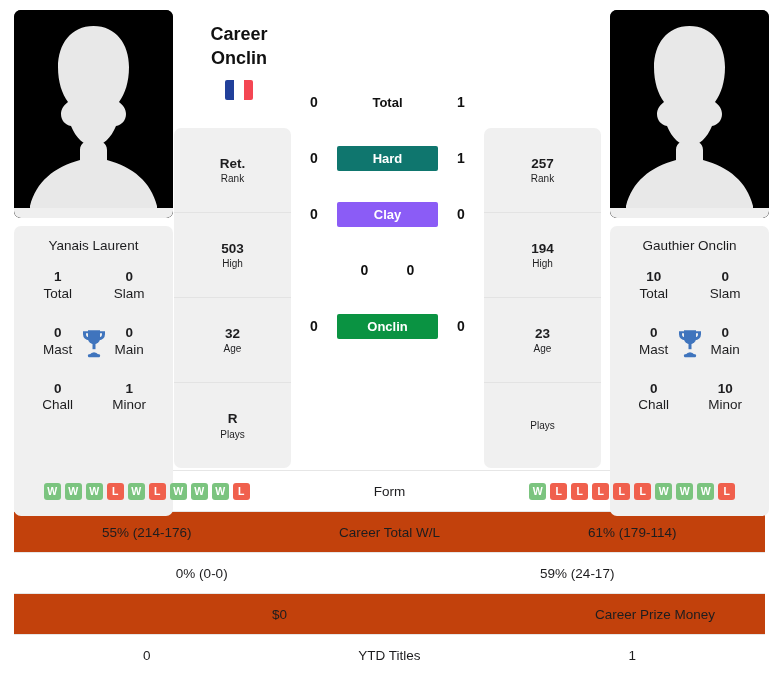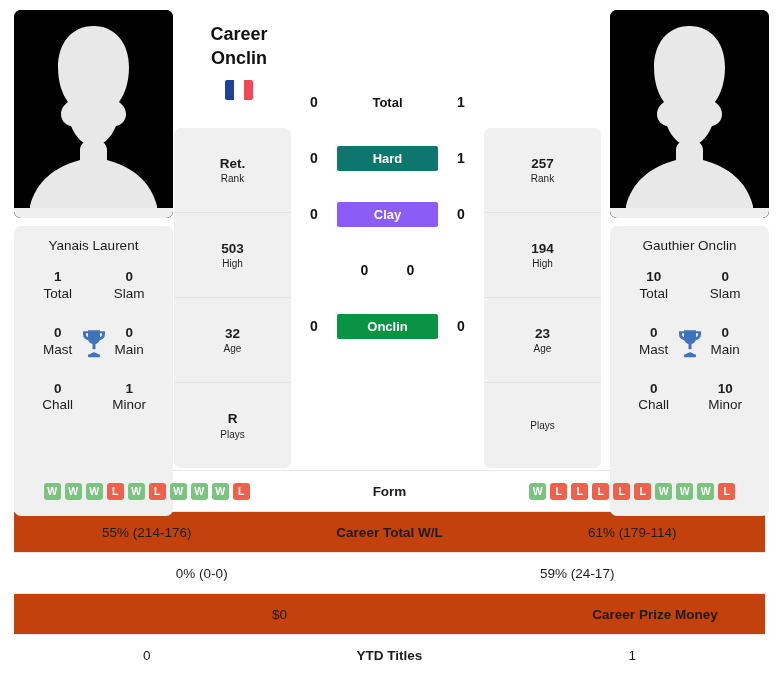--- a/index.html
+++ b/index.html
@@ -134,21 +134,21 @@
   
   .table { width: 751px; margin: 0 14px; }
   .trow {
     display: flex; align-items: center;
     height: 41px;
     border-top: 1px solid #e6e6e6;
   }
   .trow.shaded { background: #c2410c; }
   .tcell { font-size: 13.5px; text-align: center; }
   .tcell.side { flex: 1 1 0; }
-  .tcell.mid { width: 220px; flex: 0 0 220px; font-weight: bold; }
+  .tcell.mid { width: 220px; flex: 0 0 220px; font-weight: normal; }
 
   .form-strip { display: flex; justify-content: center; gap: 4px; }
   .fbadge {
     width: 17px; height: 17px;
     border-radius: 3px;
     color: #fff;
     font-size: 10.5px; font-weight: bold;
     display: flex; align-items: center; justify-content: center;
   }
 </style>

